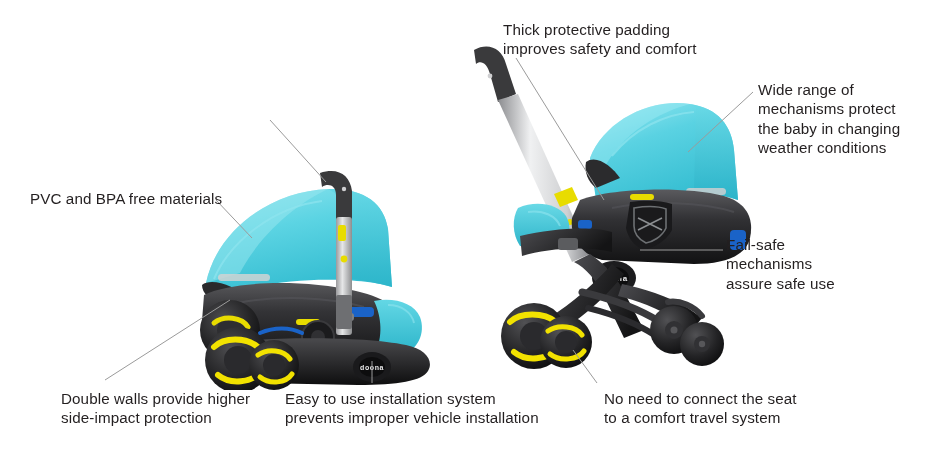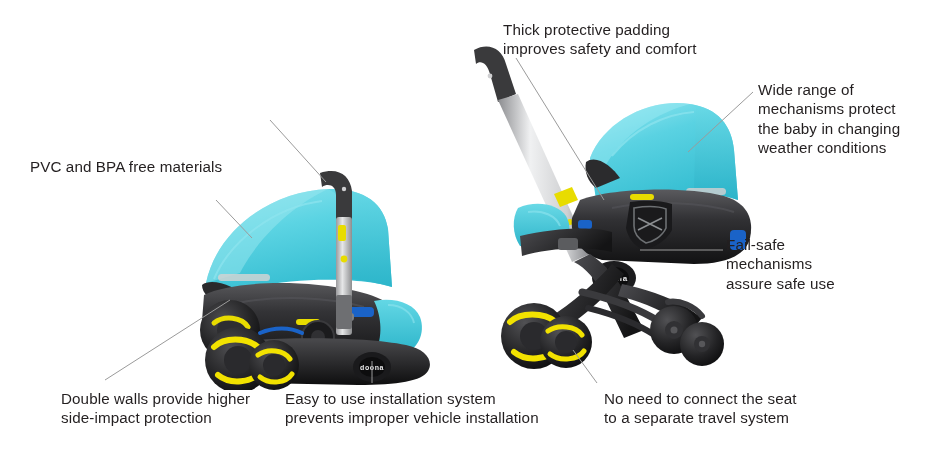--- a/index.html
+++ b/index.html
@@ -224,36 +224,36 @@
       <line x1="105" y1="380" x2="230" y2="300"></line>
       <line x1="372" y1="361" x2="372" y2="383"></line>
       <line x1="516" y1="58" x2="604" y2="200"></line>
       <line x1="753" y1="92" x2="688" y2="152"></line>
       <line x1="723" y1="250" x2="640" y2="250"></line>
       <line x1="597" y1="383" x2="573" y2="350"></line>
     </g>
   </svg>
 
 
-  <div class="callout" style="left:30px;top:157px;">PVC and BPA free materials</div>
+  <div class="callout" style="left:30px;top:189px;">PVC and BPA free materials</div>
 
   <div class="callout" style="left:33px;top:389px;margin-left:28px;">Double walls provide higher
 side-impact protection</div>
 
   <div class="callout" style="left:503px;top:20px;">Thick protective padding
 improves safety and comfort</div>
 
   <div class="callout" style="left:285px;top:389px;">Easy to use installation system
 prevents improper vehicle installation</div>
 
   <div class="callout" style="left:758px;top:80px;">Wide range of
 mechanisms protect
 the baby in changing
 weather conditions</div>
 
   <div class="callout" style="left:726px;top:235px;">Fail-safe
 mechanisms
 assure safe use</div>
 
   <div class="callout" style="left:604px;top:389px;">No need to connect the seat
-to a separate travel system</div>
+to a comfort travel system</div>
 
 </div>
 
 </body></html>

